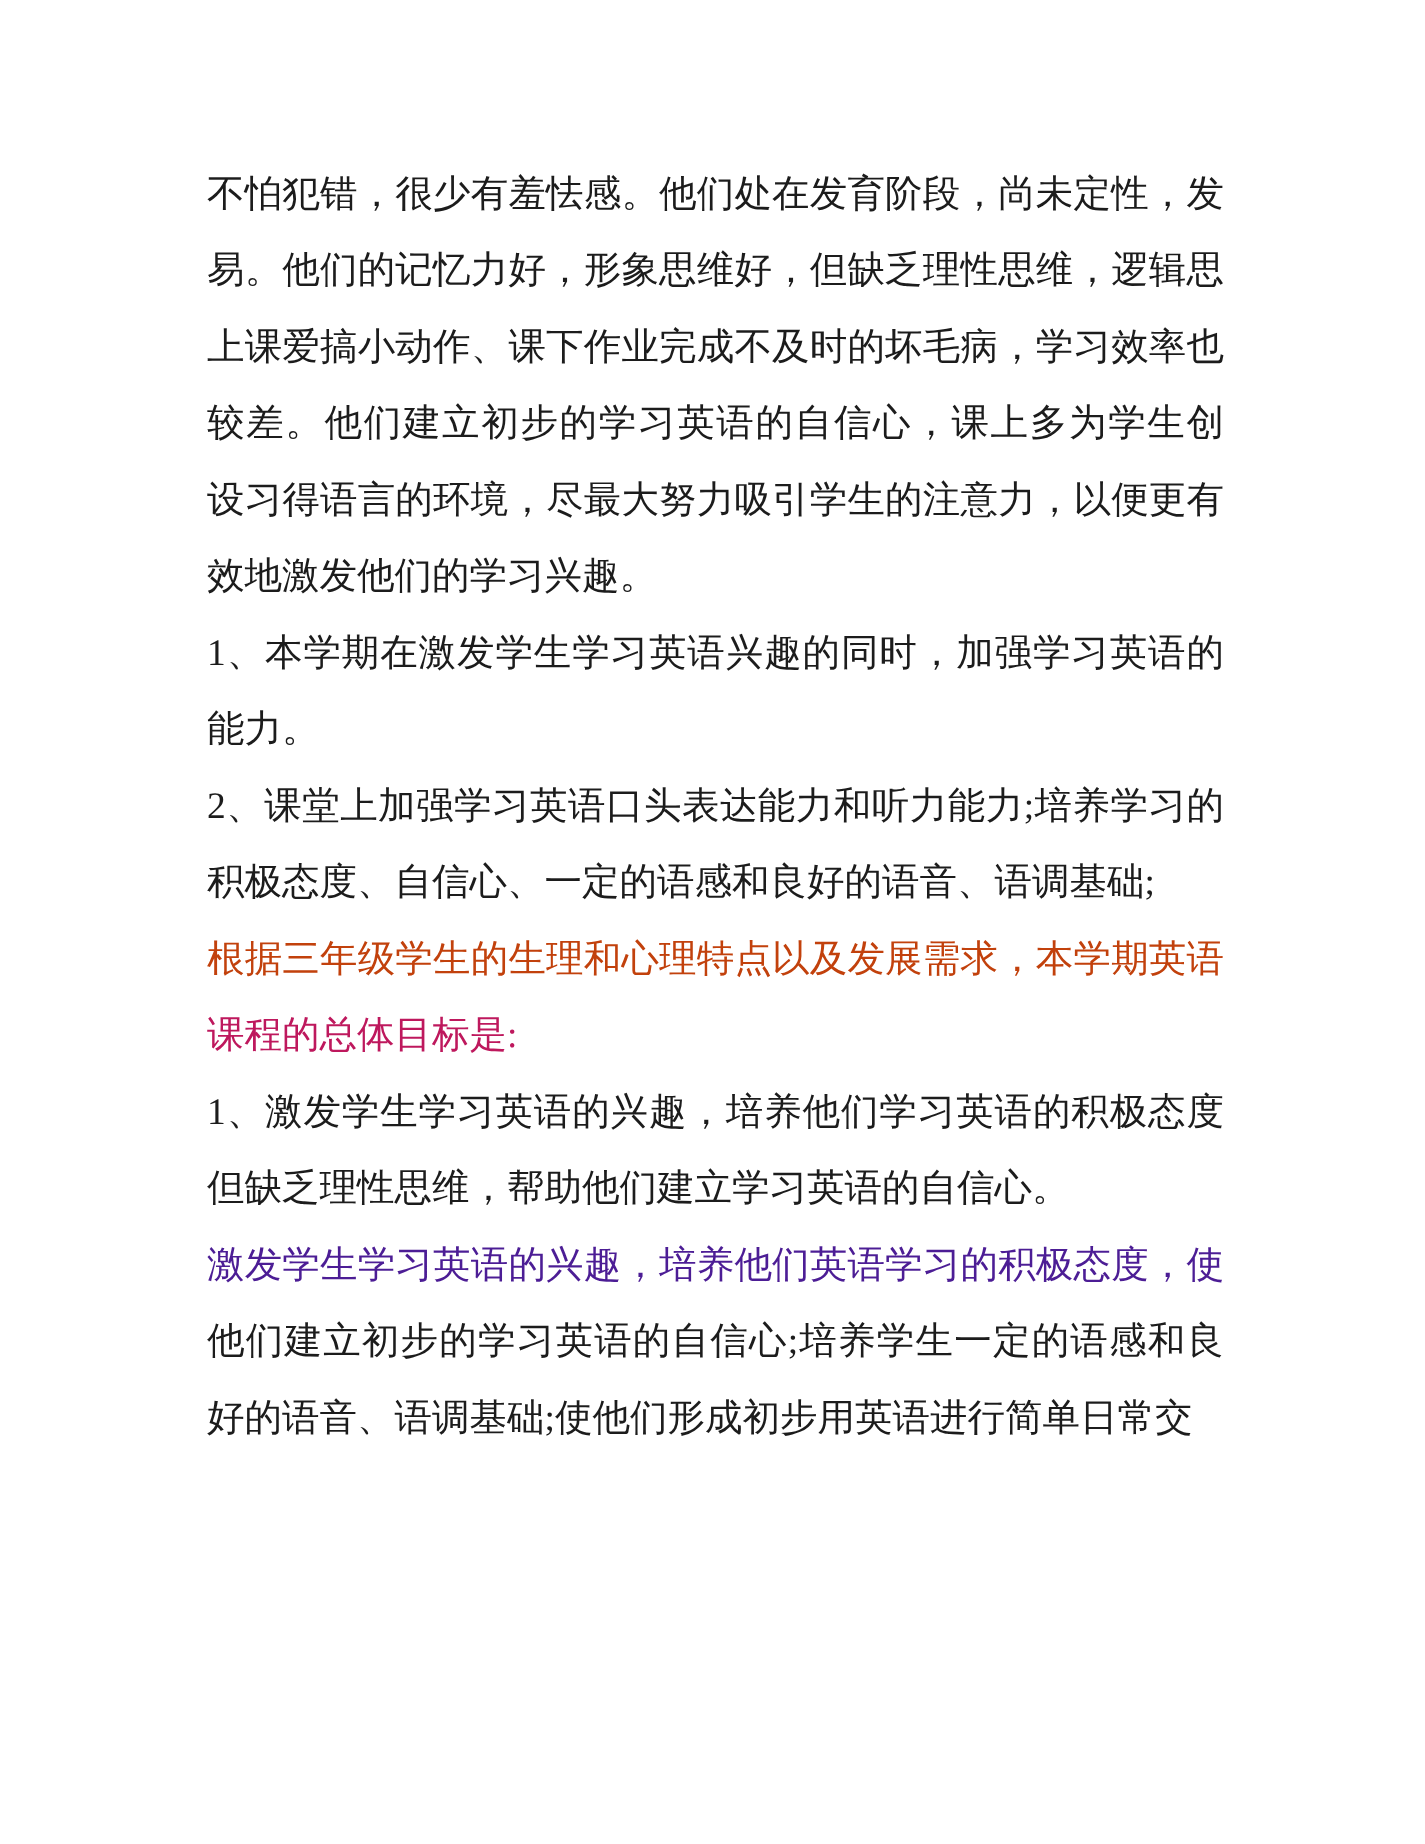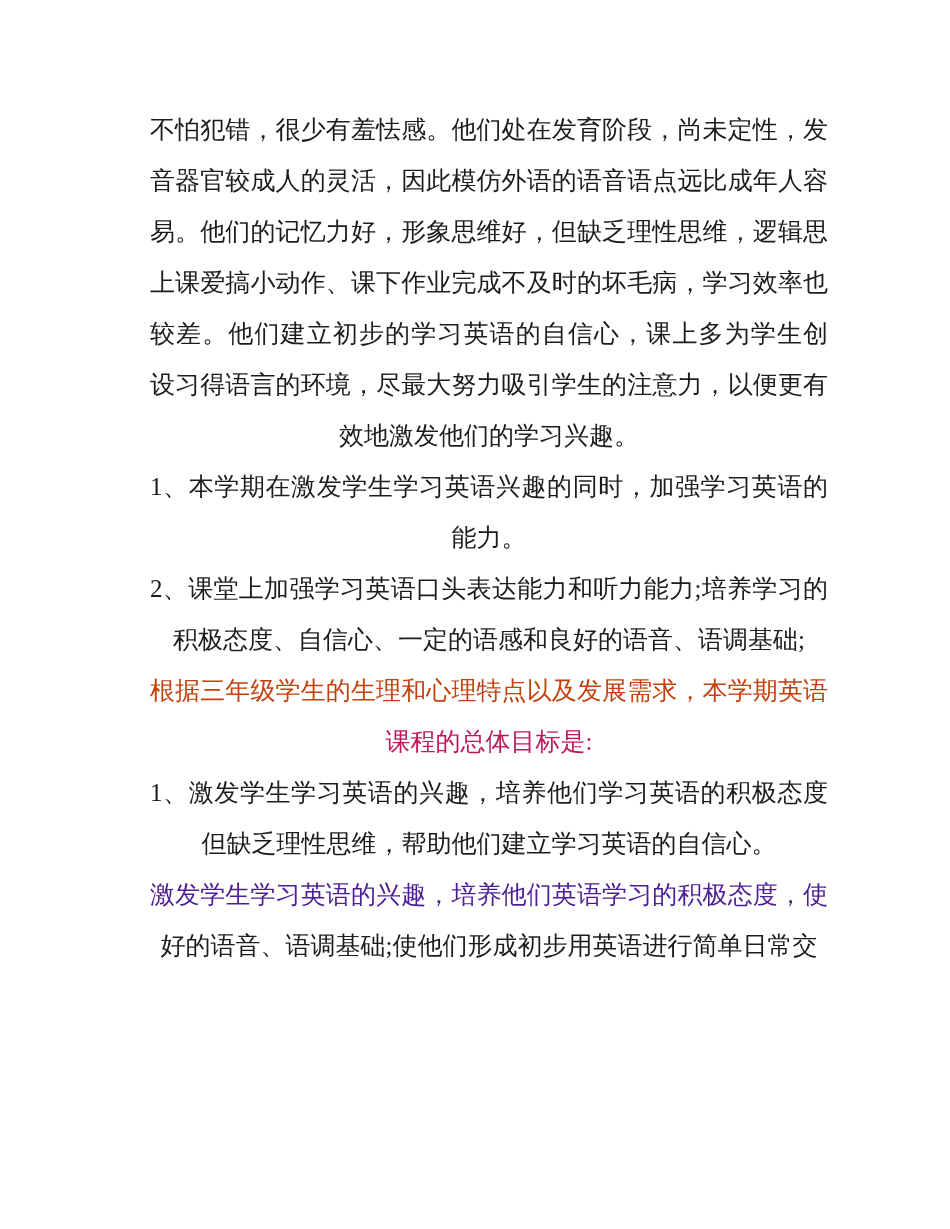--- a/index.html
+++ b/index.html
@@ -9,55 +9,55 @@
   }
   .page {
     position: relative;
     width: 950px;
     height: 1229px;
     background: #ffffff;
     overflow: hidden;
   }
   .text-block {
     position: absolute;
-    left: 150px;
+    left: 138px;
     top: 104px;
     width: 678px;
   }
   .text-line {
     font-family: "Liberation Serif", "DejaVu Serif", serif;
     font-size: 25px;
     line-height: 51px;
     height: 51px;
     color: #1c1c1c;
     white-space: nowrap;
-    text-align: center;
+    text-align: left;
   }
   .text-line.justified {
     white-space: normal;
     text-align: justify;
     text-align-last: justify;
   }
 </style>
 </head>
 <body>
 
 <div class="page">
   <div class="text-block" id="text-block">
       <div class="text-line justified" style="color: rgb(28, 28, 28);">不怕犯错，很少有羞怯感。他们处在发育阶段，尚未定性，发</div>
-      <div class="text-line justified" style="color: rgb(28, 28, 28);">音器官较成人的灵活，因此模仿外语的语音语点远比成年人容</div>
       <div class="text-line justified" style="color: rgb(28, 28, 28);">易。他们的记忆力好，形象思维好，但缺乏理性思维，逻辑思</div>
       <div class="text-line justified" style="color: rgb(28, 28, 28);">上课爱搞小动作、课下作业完成不及时的坏毛病，学习效率也</div>
       <div class="text-line justified" style="color: rgb(28, 28, 28);">较差。他们建立初步的学习英语的自信心，课上多为学生创</div>
       <div class="text-line justified" style="color: rgb(28, 28, 28);">设习得语言的环境，尽最大努力吸引学生的注意力，以便更有</div>
       <div class="text-line" style="color: rgb(28, 28, 28);">效地激发他们的学习兴趣。</div>
       <div class="text-line justified" style="color: rgb(28, 28, 28);">1、本学期在激发学生学习英语兴趣的同时，加强学习英语的</div>
       <div class="text-line" style="color: rgb(28, 28, 28); font-family: Liberation Serif, serif;">能力。</div>
       <div class="text-line justified" style="color: rgb(28, 28, 28);">2、课堂上加强学习英语口头表达能力和听力能力;培养学习的</div>
       <div class="text-line" style="color: rgb(28, 28, 28);">积极态度、自信心、一定的语感和良好的语音、语调基础;</div>
       <div class="text-line justified" style="color: #c2410c;">根据三年级学生的生理和心理特点以及发展需求，本学期英语</div>
       <div class="text-line" style="color: #be185d;">课程的总体目标是:</div>
       <div class="text-line justified" style="color: rgb(28, 28, 28);">1、激发学生学习英语的兴趣，培养他们学习英语的积极态度</div>
       <div class="text-line" style="color: rgb(28, 28, 28);">但缺乏理性思维，帮助他们建立学习英语的自信心。</div>
       <div class="text-line justified" style="color: #4c1d95;">激发学生学习英语的兴趣，培养他们英语学习的积极态度，使</div>
+      <div class="text-line justified" style="color: rgb(28, 28, 28);">他们建立初步的学习英语的自信心;培养学生一定的语感和良</div>
       <div class="text-line" style="color: rgb(28, 28, 28);">好的语音、语调基础;使他们形成初步用英语进行简单日常交</div>
     </div>
 </div>
 
 </body></html>

